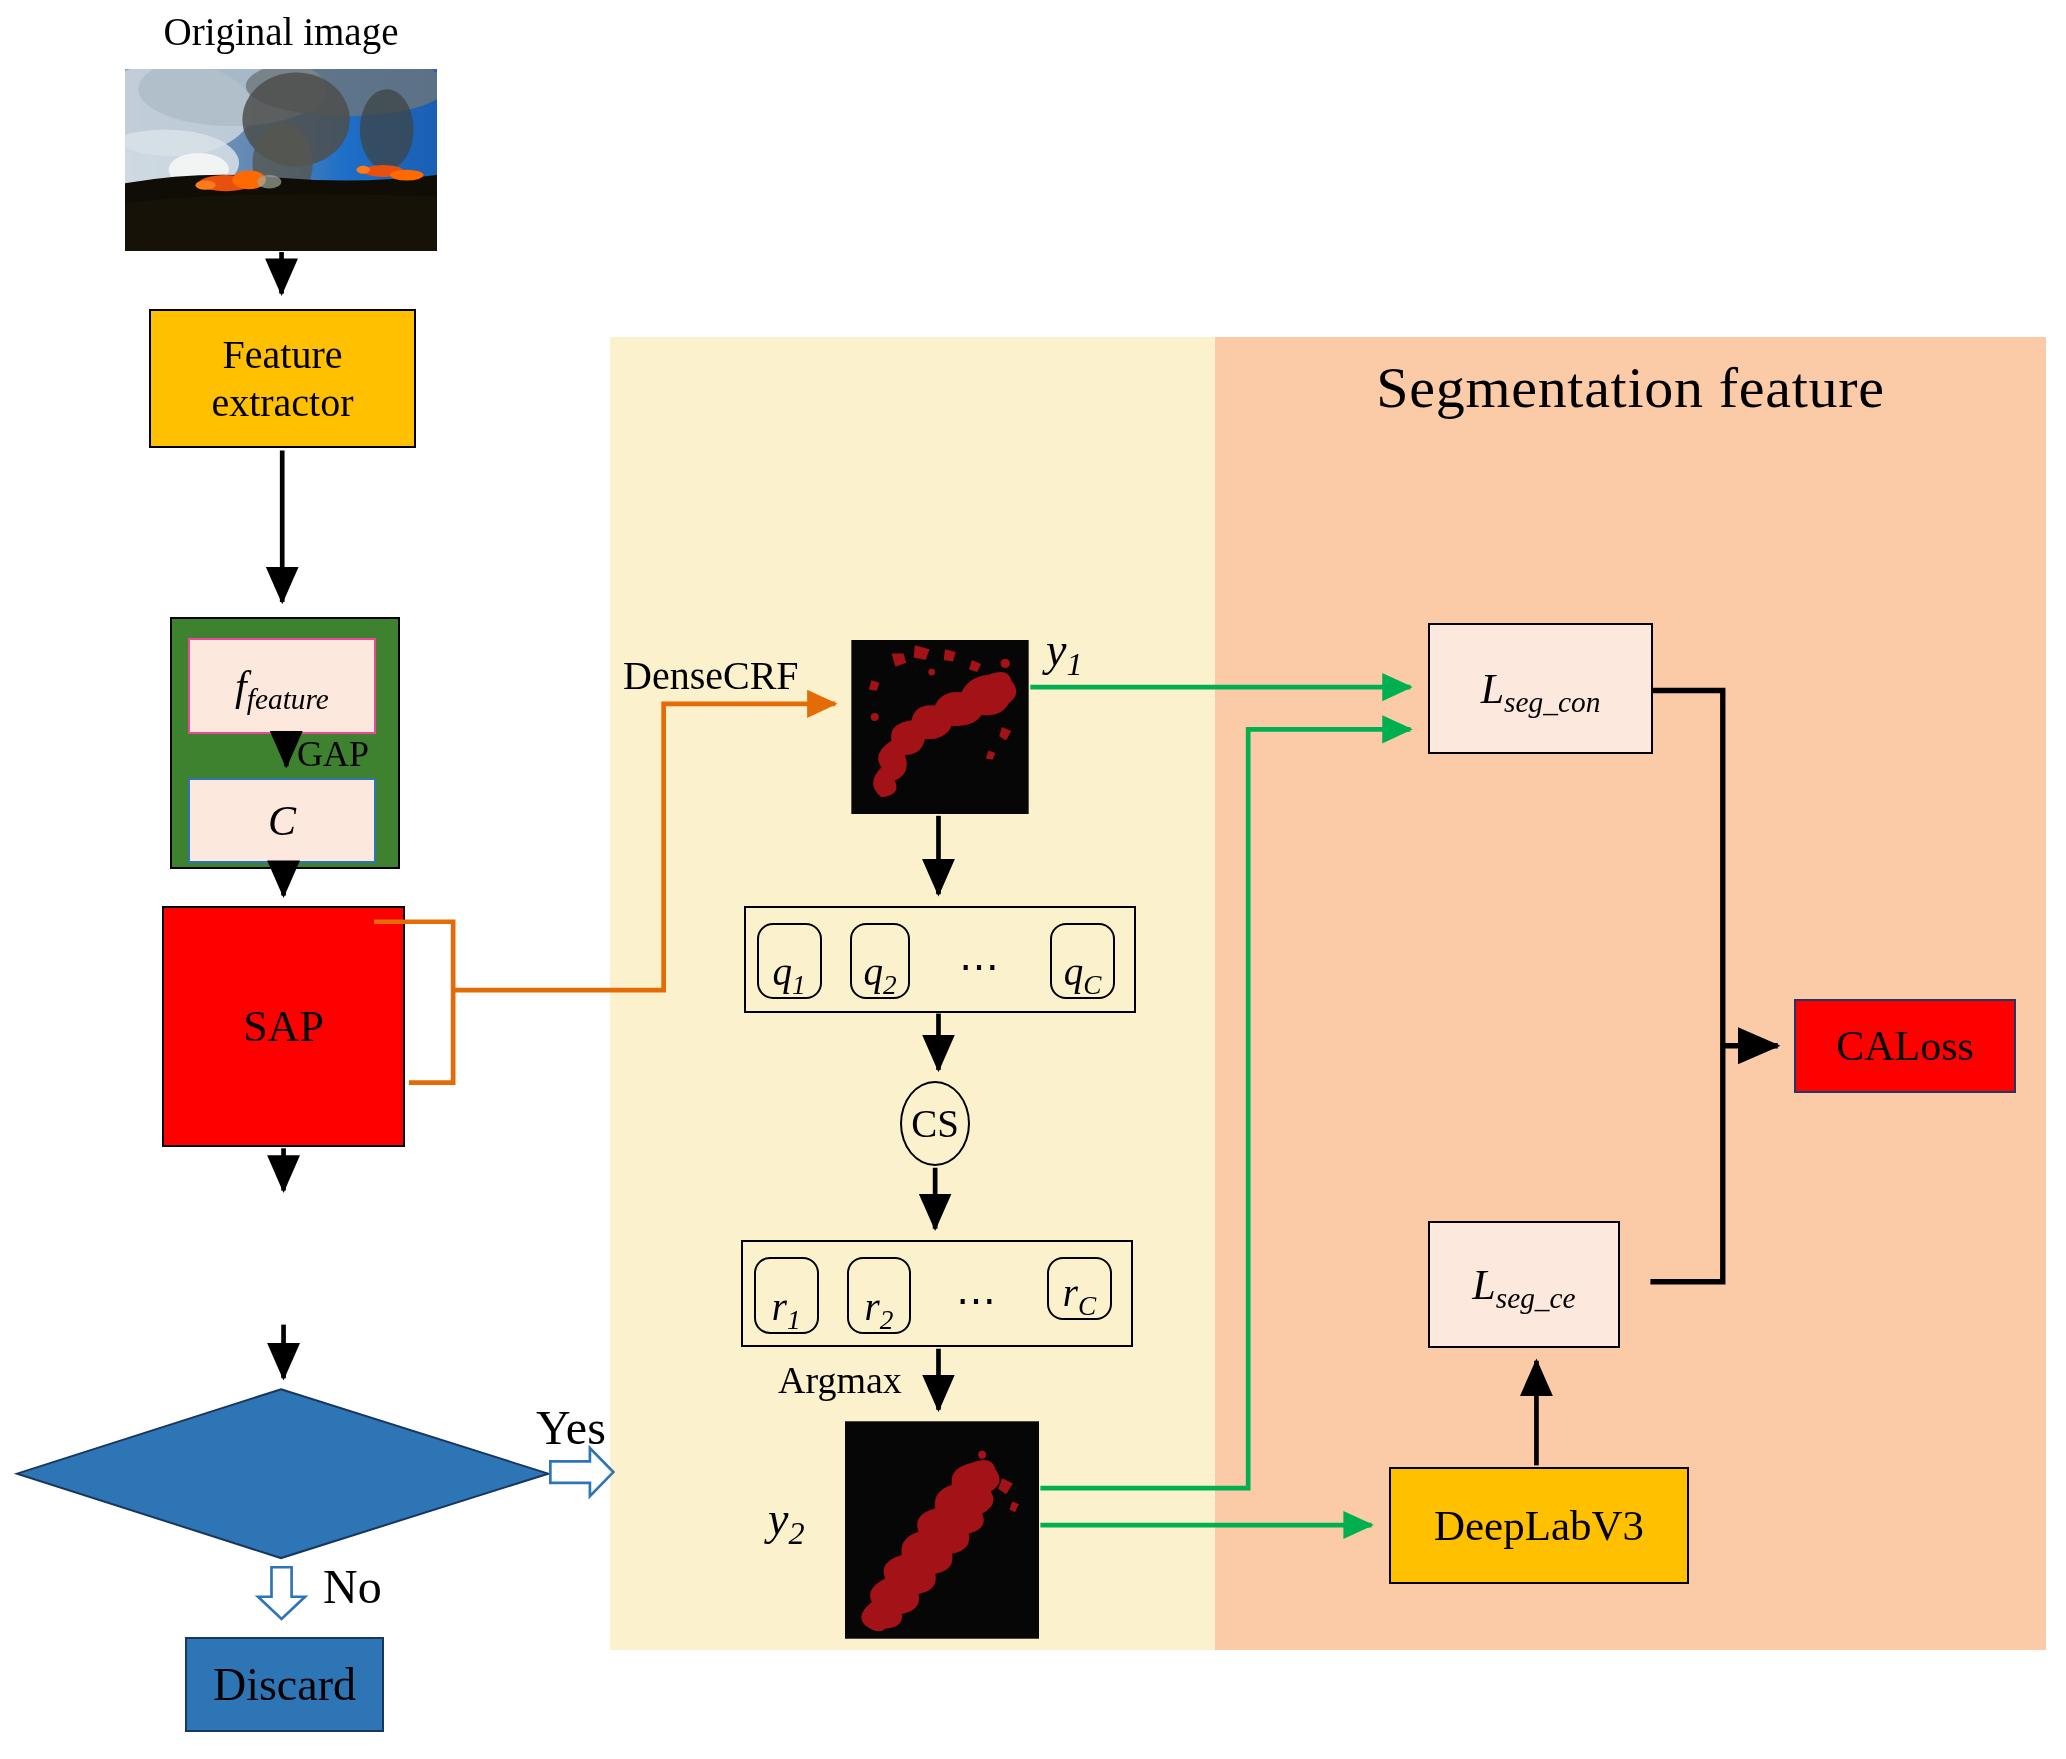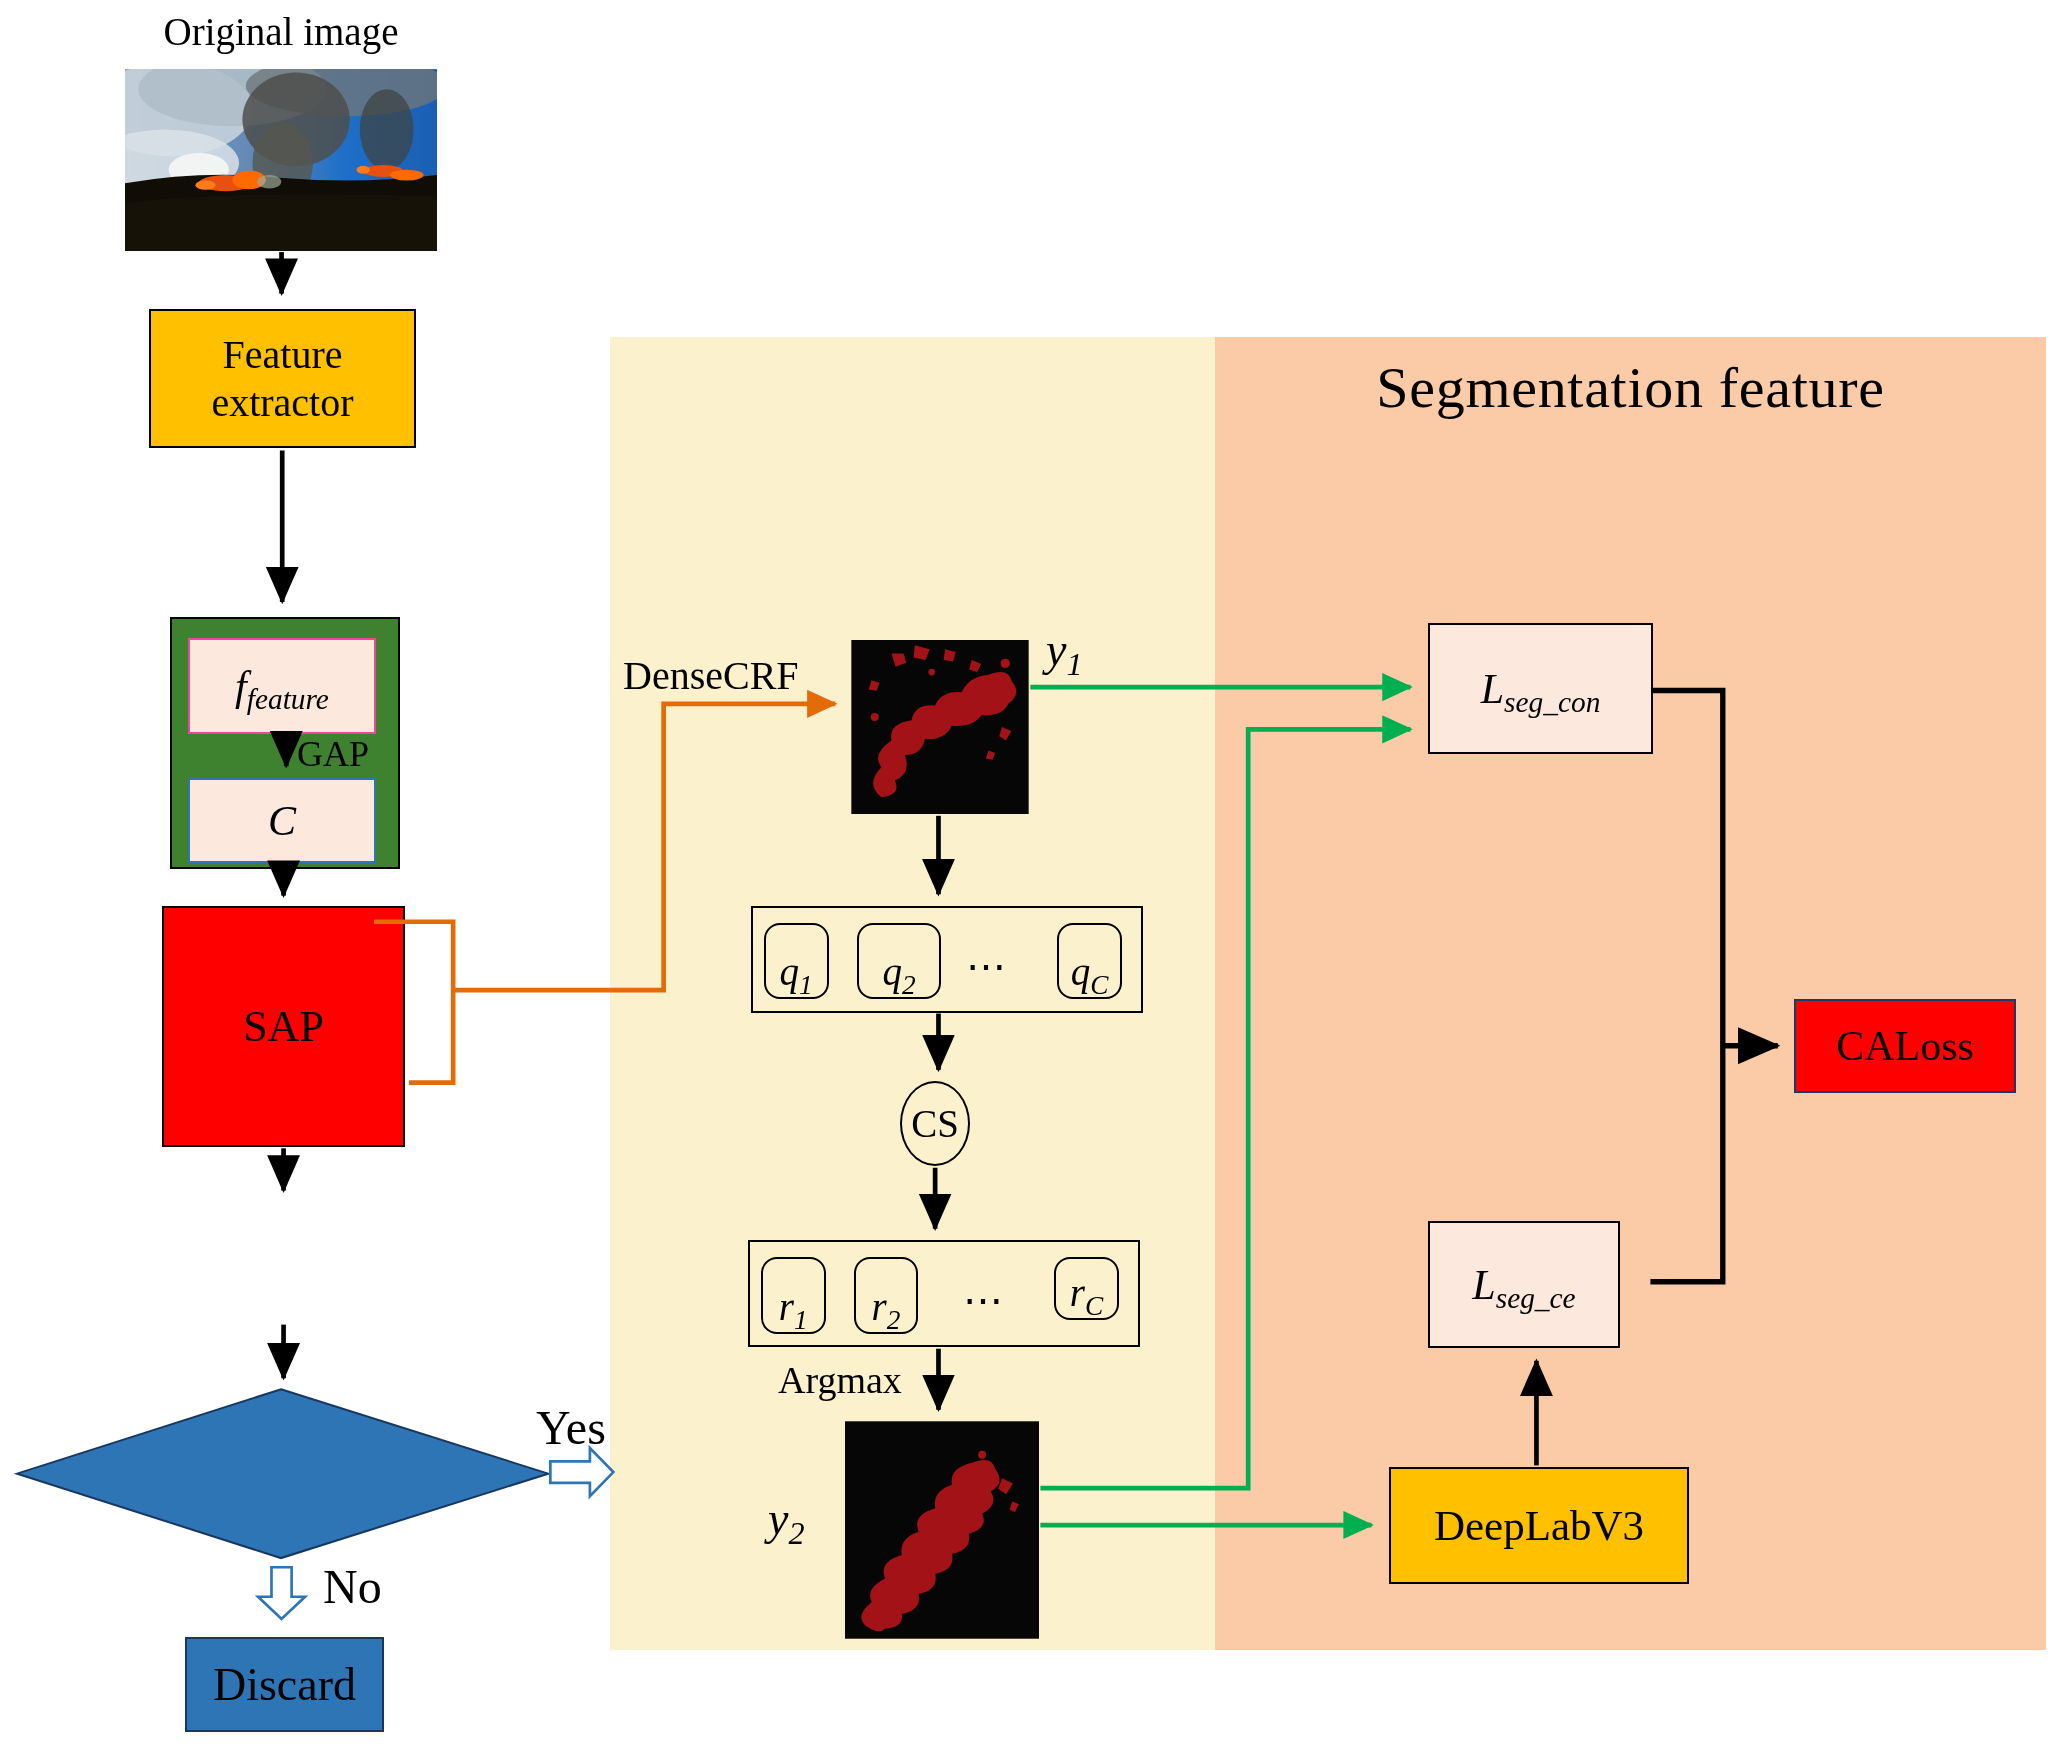--- a/index.html
+++ b/index.html
@@ -8,21 +8,21 @@
     font-family:"Liberation Serif","DejaVu Serif",serif;color:#000;
     overflow:hidden;
   }
   .abs{position:absolute;}
   .panel{position:absolute;top:337px;height:1313px;}
   .panel-title{position:absolute;font-size:58px;letter-spacing:0.7px;text-align:center;white-space:nowrap;}
   .box{position:absolute;display:flex;align-items:center;justify-content:center;text-align:center;box-sizing:border-box;}
   .lbl{position:absolute;white-space:nowrap;}
   .ital{font-style:italic;}
   sub{font-size:70%;line-height:0;}
-  .vec-row{position:absolute;border:2px solid #000;box-sizing:border-box;margin-left:7px;}
+  .vec-row{position:absolute;border:2px solid #000;box-sizing:border-box;}
   .vec-cell{position:absolute;border:2px solid #000;border-radius:16px;box-sizing:border-box;
     display:flex;align-items:flex-end;justify-content:center;padding-bottom:2.7px;
     font-size:39px;font-style:italic;}
   .dots{position:absolute;font-size:40px;letter-spacing:2.7px;}
   svg{display:block;}
 </style>
 </head>
 <body>
 
 <div class="canvas">
@@ -106,21 +106,21 @@
     <circle cx="120" cy="48" r="5" fill="#A21216"></circle>
   </svg>
   <div class="lbl ital" style="left:1046px;top:623px;font-size:46px;">
     <span>y</span><sub>1</sub>
   </div>
 
   <div class="vec-row" style="left:744px;top:906px;width:392px;height:107px;">
     <div class="vec-cell" style="left:10.7px;top:14.7px;width:65px;height:76px;">
         <span><span>q</span><sub>1</sub></span>
       </div>
-    <div class="vec-cell" style="left:104px;top:14.7px;width:84px;height:76px;">
+    <div class="vec-cell" style="left:104px;top:14.7px;width:60px;height:76px;">
         <span><span>q</span><sub>2</sub></span>
       </div>
     <div class="dots" style="left:213px;top:35px;">⋯</div>
     <div class="vec-cell" style="left:304px;top:14.7px;width:65px;height:76px;">
         <span><span>q</span><sub>C</sub></span>
       </div>
   </div>
 
   <div class="box" style="left:900px;top:1081px;width:70px;height:85px;border:2px solid #000;border-radius:50%;background:transparent;">
     <div style="font-size:39px;">CS</div>

